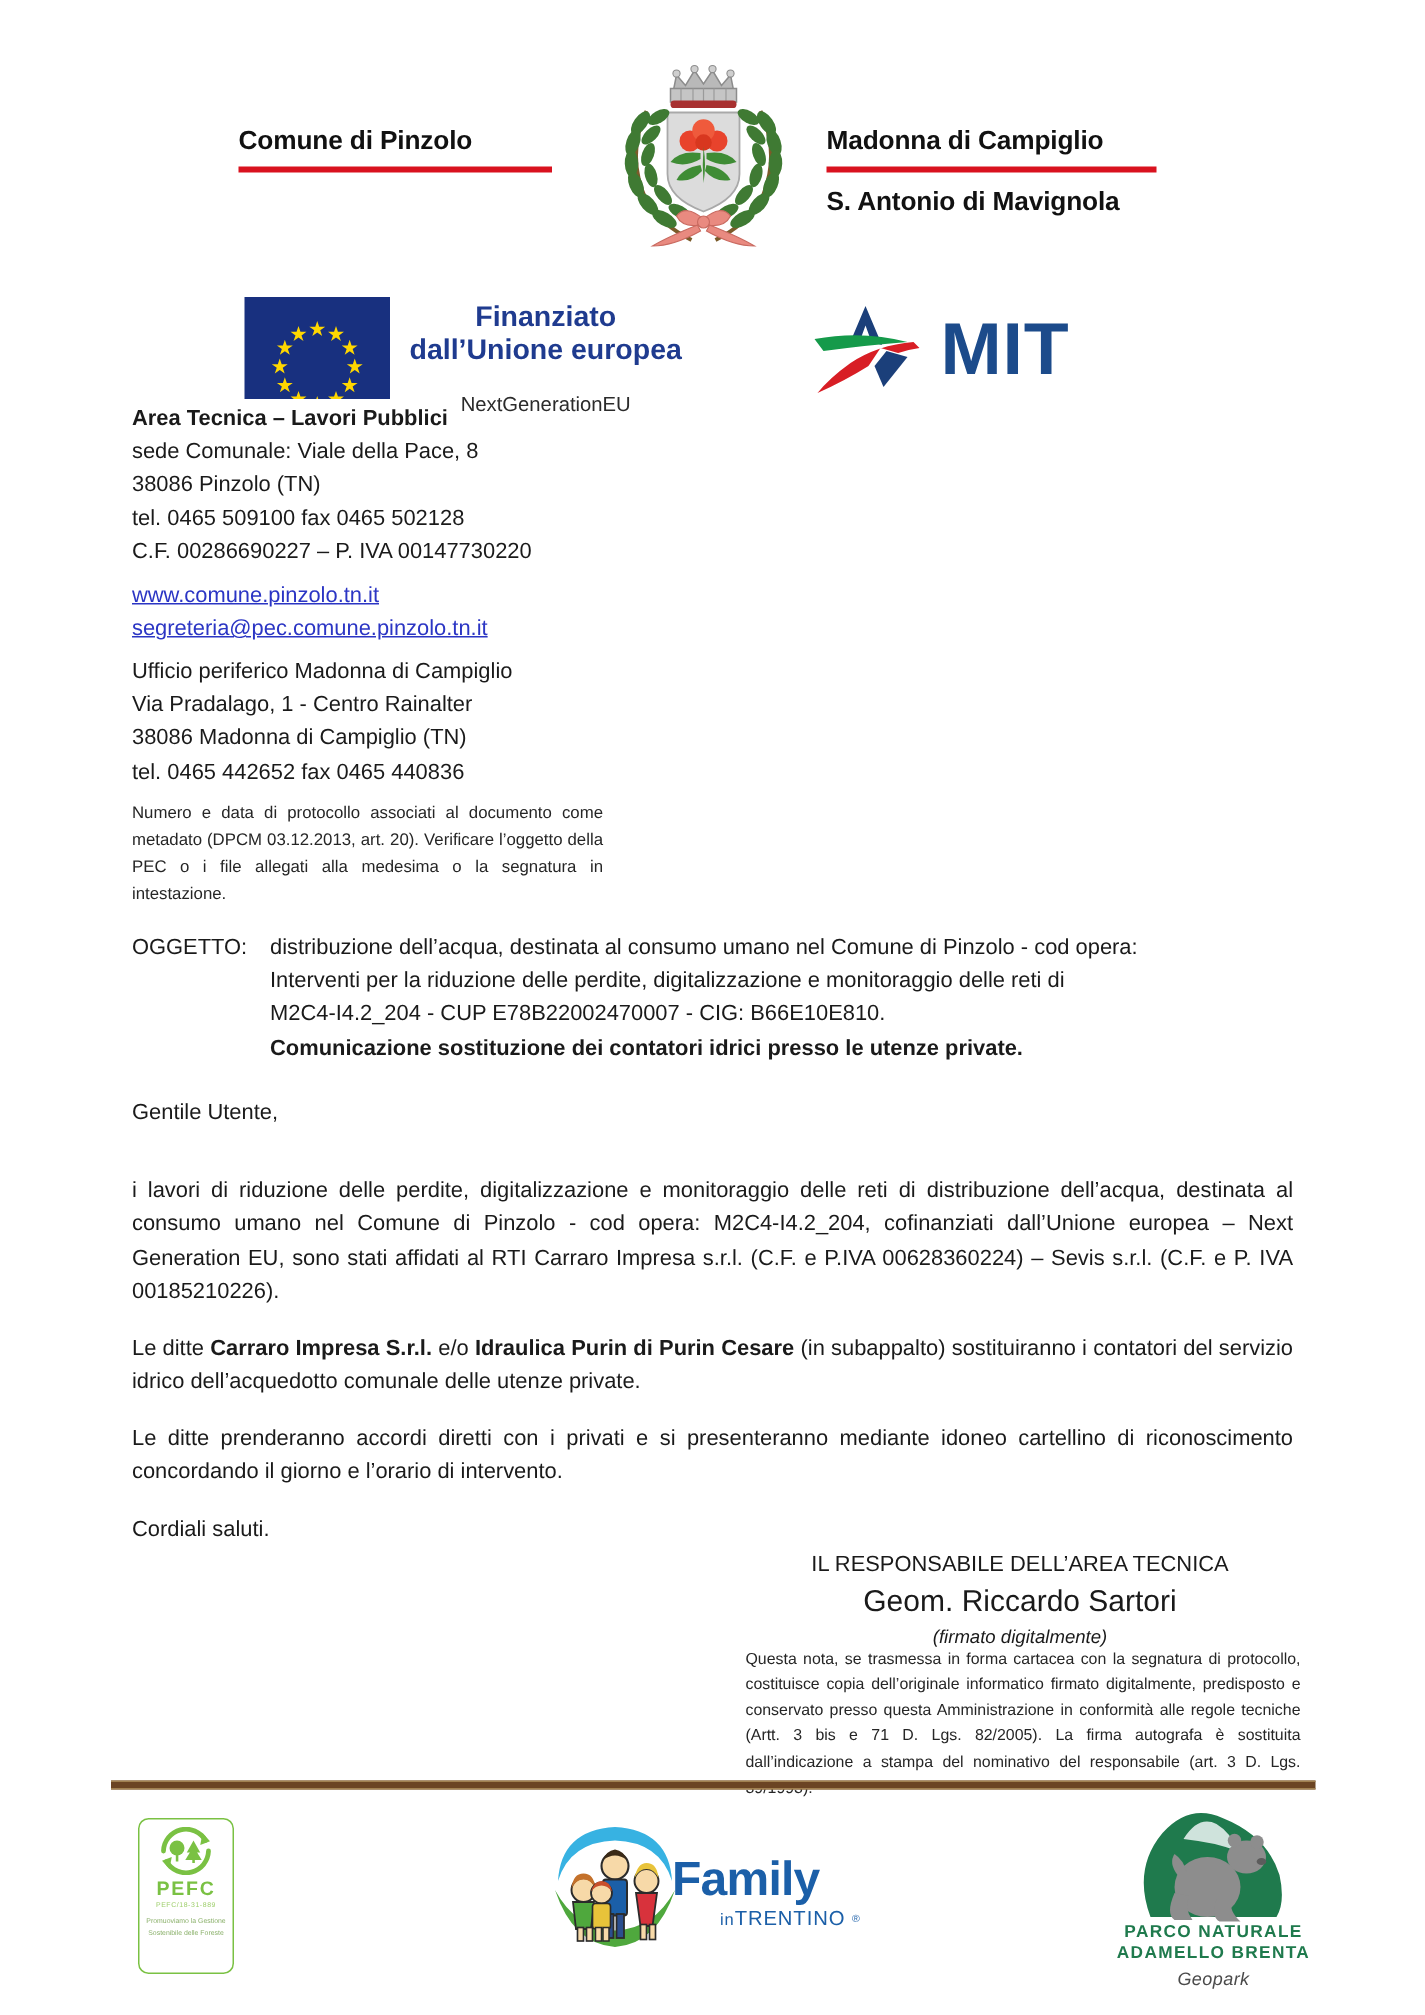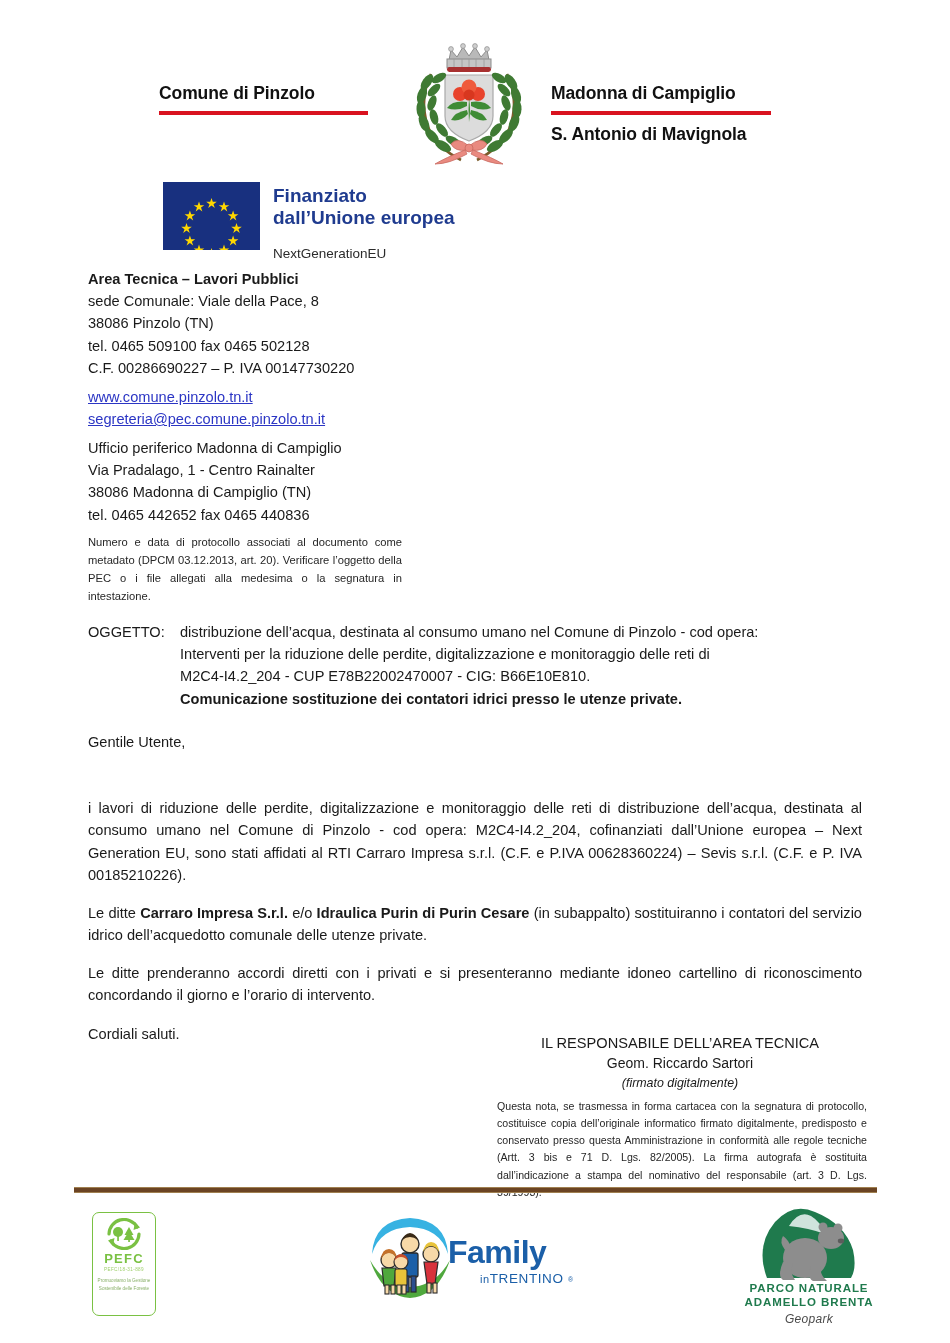--- a/index.html
+++ b/index.html
@@ -58,23 +58,24 @@
   .crest {
     width: 128px;
     height: 136px;
     position: relative;
     margin: 0 6px;
   }
 
   
   .funding-row {
     position: absolute;
-    left: 0; top: 176px;
+    left: 0; top: 192px;
     width: 812px;
     height: 86px;
+    text-align: center;
   }
   .eu-block {
     position: absolute;
     left: 163px; top: 6px;
     display: flex;
     align-items: flex-start;
   }
   .eu-flag {
     width: 97px;
     height: 68px;
@@ -165,34 +166,34 @@
     position: absolute;
     left: 88px; top: 731px;
     width: 774px;
     font-size: 14.6px;
     line-height: 1.52;
   }
   .letter p {
     margin: 0 0 16px 0;
     text-align: justify;
   }
-  .letter p.greet { margin-bottom: 44px; }
+  .letter p.greet { margin-bottom: 30px; }
   .letter p.last { margin-bottom: 0; }
   .letter b { font-weight: bold; }
   .letter a { color: #2b35c4; text-decoration: underline; }
 
   
   .signature {
     position: absolute;
     left: 465px; top: 1033px;
     width: 430px;
     text-align: center;
   }
   .sig-role { font-size: 14.6px; line-height: 1.42; }
-  .sig-name { font-size: 14px; line-height: 1.42; }
+  .sig-name { font-size: 20px; line-height: 1.42; }
   .sig-digi { font-size: 12.4px; font-style: italic; line-height: 1.5; }
   .disclaimer {
     position: absolute;
     left: 497px; top: 1098px;
     width: 370px;
     font-size: 10.6px;
     line-height: 1.62;
     text-align: justify;
     color: #262626;
   }
@@ -421,20 +422,33 @@
           </g>
         </svg>
       </div>
       <div class="eu-text">
         <div class="eu-l1">Finanziato</div>
         <div class="eu-l2">dall’Unione europea</div>
         <div class="eu-l3">NextGenerationEU</div>
       </div>
     </div>
 
+    <div class="mit-block">
+      <div class="mit-mark">
+        <svg viewBox="0 0 84 66" width="84" height="66" aria-hidden="true">
+          <path d="M30 10 L42 4 L54 10 L58 26 L48 22 L42 14 L36 22 L26 26 Z" fill="#ffffff"></path>
+          <path d="M42 4 L53 30 L46 28 L42 17 L38 28 L31 30 Z" fill="#1b3f7a"></path>
+          <path d="M8 26 Q40 20 70 28 Q44 30 14 34 Z" fill="#159a4a"></path>
+          <path d="M74 28 Q50 30 32 42 Q18 52 10 62 Q28 54 44 44 Q62 34 78 32 Z" fill="#d81e25"></path>
+          <path d="M52 32 L66 36 L52 60 L44 44 Z" fill="#ffffff"></path>
+          <path d="M56 34 L70 38 L54 58 L48 44 Z" fill="#1b3f7a"></path>
+        </svg>
+      </div>
+      <div class="mit-word">MIT</div>
+    </div>
   </div>
 
   <div class="addr addr-1">
     <div><b>Area Tecnica – Lavori Pubblici</b></div>
     <div>sede Comunale: Viale della Pace, 8</div>
     <div>38086 Pinzolo (TN)</div>
     <div>tel. 0465 509100 fax 0465 502128</div>
     <div>C.F. 00286690227 – P. IVA 00147730220</div>
   </div>
 

